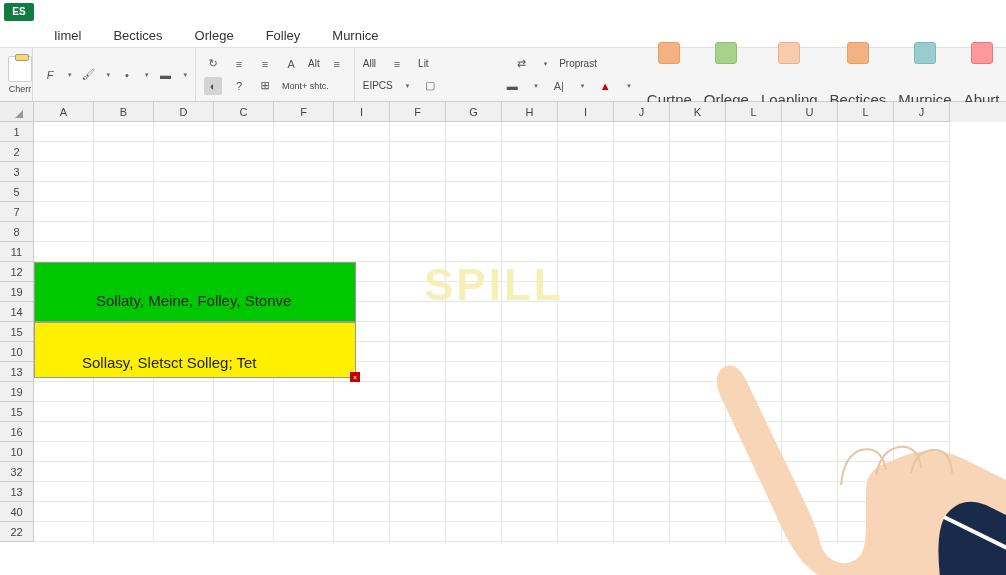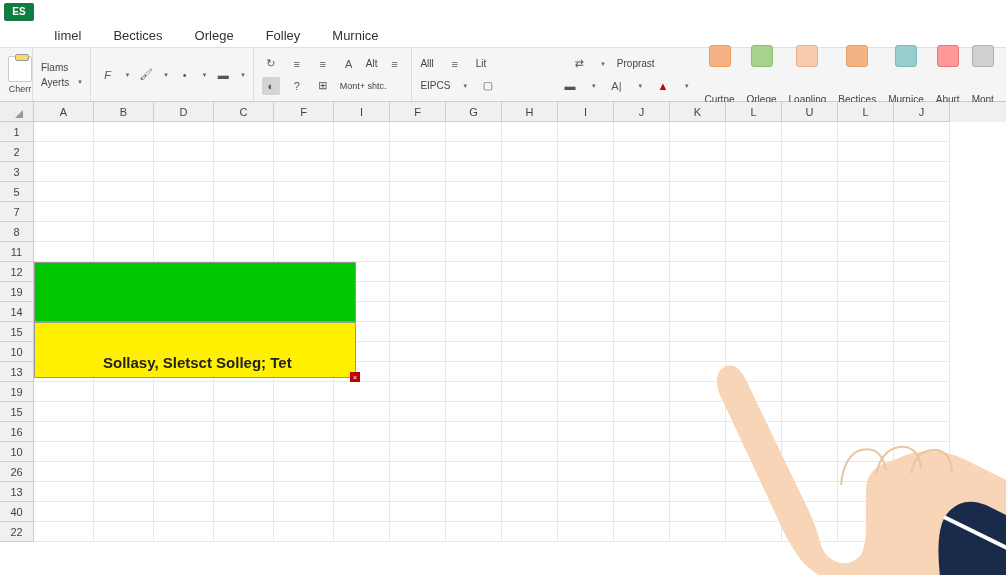--- a/index.html
+++ b/index.html
@@ -25,21 +25,21 @@
     
     .ribbon-right { margin-left: auto; display: flex; gap: 12px; padding: 4px 8px; align-items: center; }
     .ribbon-tool { display: flex; flex-direction: column; align-items: center; gap: 2px; cursor: pointer; }
     .tool-icon { width: 22px; height: 22px; border-radius: 3px; }
     .tool-icon.orange { background: #f4b183; border: 1px solid #e8a060; }
     .tool-icon.green { background: #a9d18e; border: 1px solid #8cc070; }
     .tool-icon.pink { background: #f8cbad; border: 1px solid #e8b090; }
     .tool-icon.teal { background: #9cc; border: 1px solid #7bb; }
     .tool-icon.red { background: #ff9999; border: 1px solid #e87777; }
     .tool-icon.gray { background: #d0d0d0; border: 1px solid #b0b0b0; }
-    .tool-label { font-size: 10px; color: #444; margin-top: 25px; }
+    .tool-label { font-size: 15px; color: #444; margin-top: 25px; }
     
     .grid-container { position: relative; background: #fff; }
     .col-headers { display: flex; height: 20px; background: #f0f0f0; }
     .corner-cell { width: 34px; height: 20px; background: #eee; border-right: 1px solid #ccc; border-bottom: 1px solid #ccc; display: flex; align-items: center; justify-content: center; }
     .corner-tri { width: 0; height: 0; border-left: 8px solid transparent; border-bottom: 8px solid #999; margin-left: 4px; margin-top: 4px; }
     .col-header { height: 20px; background: #f0f0f0; border-right: 1px solid #ccc; border-bottom: 1px solid #ccc; display: flex; align-items: center; justify-content: center; font-size: 11px; color: #444; }
     
     .grid-body { display: flex; }
     .row-headers { width: 34px; }
     .row-header { height: 20px; background: #f0f0f0; border-right: 1px solid #ccc; border-bottom: 1px solid #ccc; display: flex; align-items: center; justify-content: center; font-size: 11px; color: #444; }
@@ -71,29 +71,20 @@
   <span class="menu-item">Folley</span>
   <span class="menu-item">Murnice</span>
 </div>
 
 <div class="ribbon">
   <div class="ribbon-left">
     <div class="paste-icon"></div>
     <span class="ribbon-label">Cherr</span>
   </div>
 
-  <div class="ribbon-section">
-    <div class="ribbon-row">
-      <span>Flams</span>
-    </div>
-    <div class="ribbon-row">
-      <span>Ayerts</span>
-        <span class="dropdown-caret">▾</span>
-    </div>
-  </div>
 
   <div class="ribbon-section">
     <div class="ribbon-row">
       <span class="ribbon-btn" style="font-style:italic;">F</span>
       <span class="dropdown-caret">▾</span>
       <span class="ribbon-btn">🖌</span>
       <span class="dropdown-caret">▾</span>
       <span class="ribbon-btn">•</span>
       <span class="dropdown-caret">▾</span>
       <span class="ribbon-btn">▬</span>
@@ -210,21 +201,21 @@
         <div class="row-header">12</div>
         <div class="row-header">19</div>
         <div class="row-header">14</div>
         <div class="row-header">15</div>
         <div class="row-header">10</div>
         <div class="row-header">13</div>
         <div class="row-header">19</div>
         <div class="row-header">15</div>
         <div class="row-header">16</div>
         <div class="row-header">10</div>
-        <div class="row-header">26</div>
+        <div class="row-header">32</div>
         <div class="row-header">13</div>
         <div class="row-header">40</div>
         <div class="row-header">22</div>
       </div>
     <div class="cells" id="cells">
 
     <div class="cell-row">
           <div class="cell" style="width: 60px;"></div>
           <div class="cell" style="width: 60px;"></div>
           <div class="cell" style="width: 60px;"></div>
@@ -596,23 +587,25 @@
           <div class="cell" style="width: 56px;"></div>
           <div class="cell" style="width: 56px;"></div>
           <div class="cell" style="width: 56px;"></div>
           <div class="cell" style="width: 56px;"></div>
           <div class="cell" style="width: 56px;"></div>
           <div class="cell" style="width: 56px;"></div>
           <div class="cell" style="width: 56px;"></div>
           <div class="cell" style="width: 56px;"></div>
         </div>
         <div class="green-block" style="left:0; top:140px; width:322px; height:60px;"></div>
+        <div class="block-text" style="left:62px; top:170px;">Sollaty, Meine,  Folley,  Stonve</div>
         <div class="yellow-block" style="left:0; top:200px; width:322px; height:56px;"></div>
-        <div class="block-text" style="left:69px; top:232px;font-weight:bold;">Sollasy, Sletsct  Solleg;  Tet</div>
+        <div class="block-text" style="left:48px; top:232px;">Sollasy, Sletsct  Solleg;  Tet</div>
         <div class="error-indicator" style="left:316px; top:250px;">×</div>
+        <div class="spill-text" style="left:390px; top:138px;">SPILL</div>
       </div>
   </div>
 </div>
 
 <svg class="hand" width="330" height="280" style="right:-10px; bottom:-10px;" viewBox="0 0 330 280">
   <path d="M 310 280 L 330 260 L 330 280 Z" fill="#1a2a4a"></path>
   <path d="M 200 280 L 330 280 L 330 180 L 280 155 Q 250 140 220 150 L 195 160 Q 180 168 180 185 L 180 220 Q 180 240 175 250 Q 165 260 155 258 Q 140 255 135 240 Q 130 220 120 200 L 60 75 Q 50 55 38 62 Q 26 70 34 90 L 90 210 Q 100 235 115 255 Q 135 278 165 280 Z" fill="#f9d5b8"></path>
   <path d="M 155 180 Q 158 150 175 145 Q 195 140 200 165 M 190 170 Q 195 145 213 142 Q 232 140 235 163 M 225 168 Q 230 145 248 145 Q 265 145 266 168" fill="none" stroke="#e8c4a0" stroke-width="2"></path>
   <path d="M 255 280 L 330 280 L 330 215 L 300 200 Q 275 190 260 210 Q 248 228 255 280 Z" fill="#1a2a4a"></path>
   <path d="M 258 212 L 325 245" stroke="#fff" stroke-width="4" fill="none"></path>

